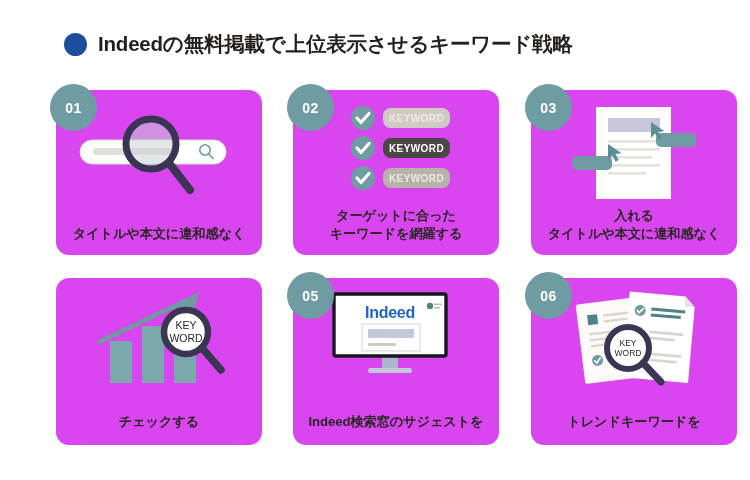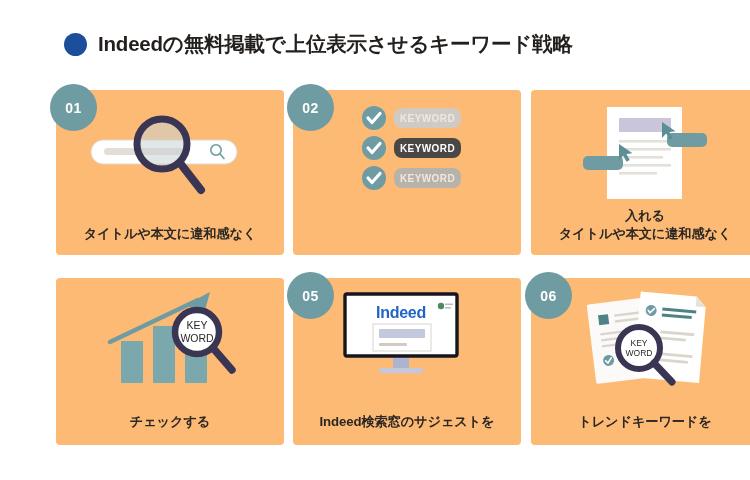--- a/index.html
+++ b/index.html
@@ -35,23 +35,23 @@
     font-size: 20.5px;
     font-weight: bold;
     color: #231F1C;
     letter-spacing: -0.2px;
     white-space: nowrap;
   }
 
   
   .card {
     position: absolute;
-    width: 228px;
-    background: #fdba74;
-    border-radius: 4px;
+    width: 206px;
+    background: #d946ef;
+    border-radius: 13px;
   }
   .row1 { top: 90px; height: 165px; }
   .row2 { top: 278px; height: 167px; }
   .col1 { left: 20px; }
   .col2 { left: 257px; }
   .col3 { left: 495px; }
 
   .badge {
     position: absolute;
     left: -6px; top: -6px;
@@ -142,23 +142,28 @@
           <text x="126.5" y="56" text-anchor="middle" font-family="Liberation Sans, sans-serif" font-size="10" font-weight="bold" fill="#FFFFFF" letter-spacing="0.4">KEYWORD</text>
         </g>
         <g>
           <circle cx="73" cy="82" r="12" fill="#6E9CA2"></circle>
           <path d="M67 82 l4 4.5 l8 -9" stroke="#FFFFFF" stroke-width="3.2" fill="none" stroke-linecap="round" stroke-linejoin="round"></path>
           <rect x="93" y="72" width="67" height="20" rx="8" fill="#B7B2AA"></rect>
           <text x="126.5" y="86" text-anchor="middle" font-family="Liberation Sans, sans-serif" font-size="10" font-weight="bold" fill="#EDE9E0" letter-spacing="0.4">KEYWORD</text>
         </g>
       </svg>
     </div>
+    <div class="caption">
+      <span class="cap-line">ターゲットに合った</span>
+      <span class="cap-line">キーワードを網羅する</span>
+    </div>
   </div>
 
   <div class="card row1 col3">
+    <div class="badge">03</div>
     <div class="art">
       <svg class="art-svg" width="200" height="108" viewBox="0 0 200 108">
         <rect x="68" y="11" width="75" height="92" fill="#FFFFFF"></rect>
         <rect x="80" y="22" width="52" height="14" fill="#C9C6DC"></rect>
         <g fill="#E4E1DA">
           <rect x="80" y="44" width="52" height="2.6"></rect>
           <rect x="80" y="52" width="52" height="2.6"></rect>
           <rect x="80" y="60" width="44" height="2.6"></rect>
           <rect x="80" y="68" width="52" height="2.6"></rect>
           <rect x="80" y="76" width="38" height="2.6"></rect>

